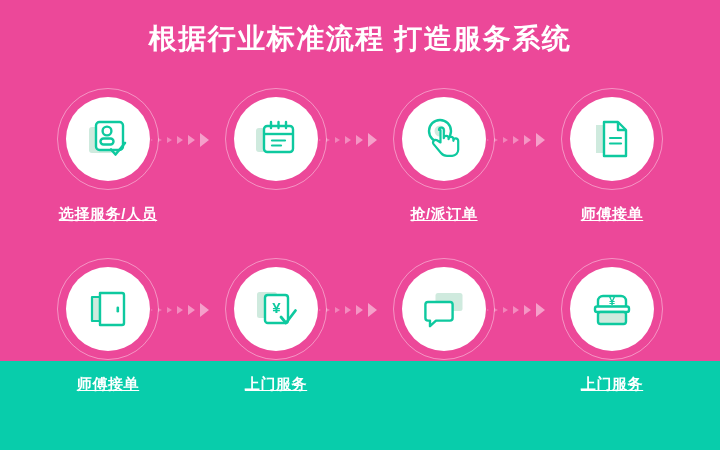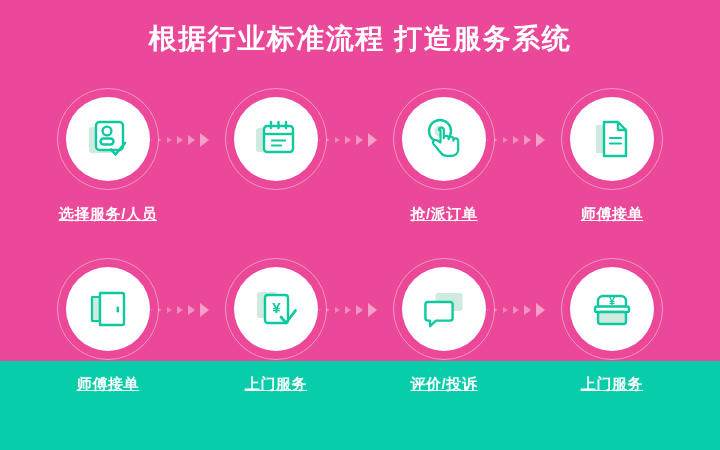--- a/index.html
+++ b/index.html
@@ -264,21 +264,20 @@
         <div class="ring">
           <div class="disc">
             <span>
               <svg width="50" height="50" viewBox="0 0 50 50">
                 <path d="M19 9 h22 a2.5 2.5 0 0 1 2.5 2.5 v13 a2.5 2.5 0 0 1 -2.5 2.5 h-22 a2.5 2.5 0 0 1 -2.5 -2.5 v-13 a2.5 2.5 0 0 1 2.5 -2.5 z" fill="#cfeade"></path>
                 <path d="M9 18 h22 a2.6 2.6 0 0 1 2.6 2.6 v13.4 a2.6 2.6 0 0 1 -2.6 2.6 h-14 l-6 5.6 v-5.6 h-2 a2.6 2.6 0 0 1 -2.6 -2.6 v-13.4 a2.6 2.6 0 0 1 2.6 -2.6 z" fill="#ffffff" stroke="#0ec99f" stroke-width="2.4" stroke-linejoin="round"></path>
               </svg>
             </span>
           </div>
         </div>
-        <div class="step-label">评价/投诉</div>
       </div>
 
       <div class="step">
         <div class="ring">
           <div class="disc">
             <span>
               <svg width="50" height="50" viewBox="0 0 50 50">
                 <path d="M11 17 a5 5 0 0 1 5 -5 h18 a5 5 0 0 1 5 5 v6 h-28 z" fill="#ffffff" stroke="#0ec99f" stroke-width="2.4" stroke-linejoin="round"></path>
                 <text x="25" y="21" font-family="'Liberation Sans', sans-serif" font-size="11" font-weight="bold" fill="#0ec99f" text-anchor="middle">¥</text>
                 <rect x="8" y="22.5" width="34" height="5.5" rx="2" fill="#ffffff" stroke="#0ec99f" stroke-width="2.4"></rect>

